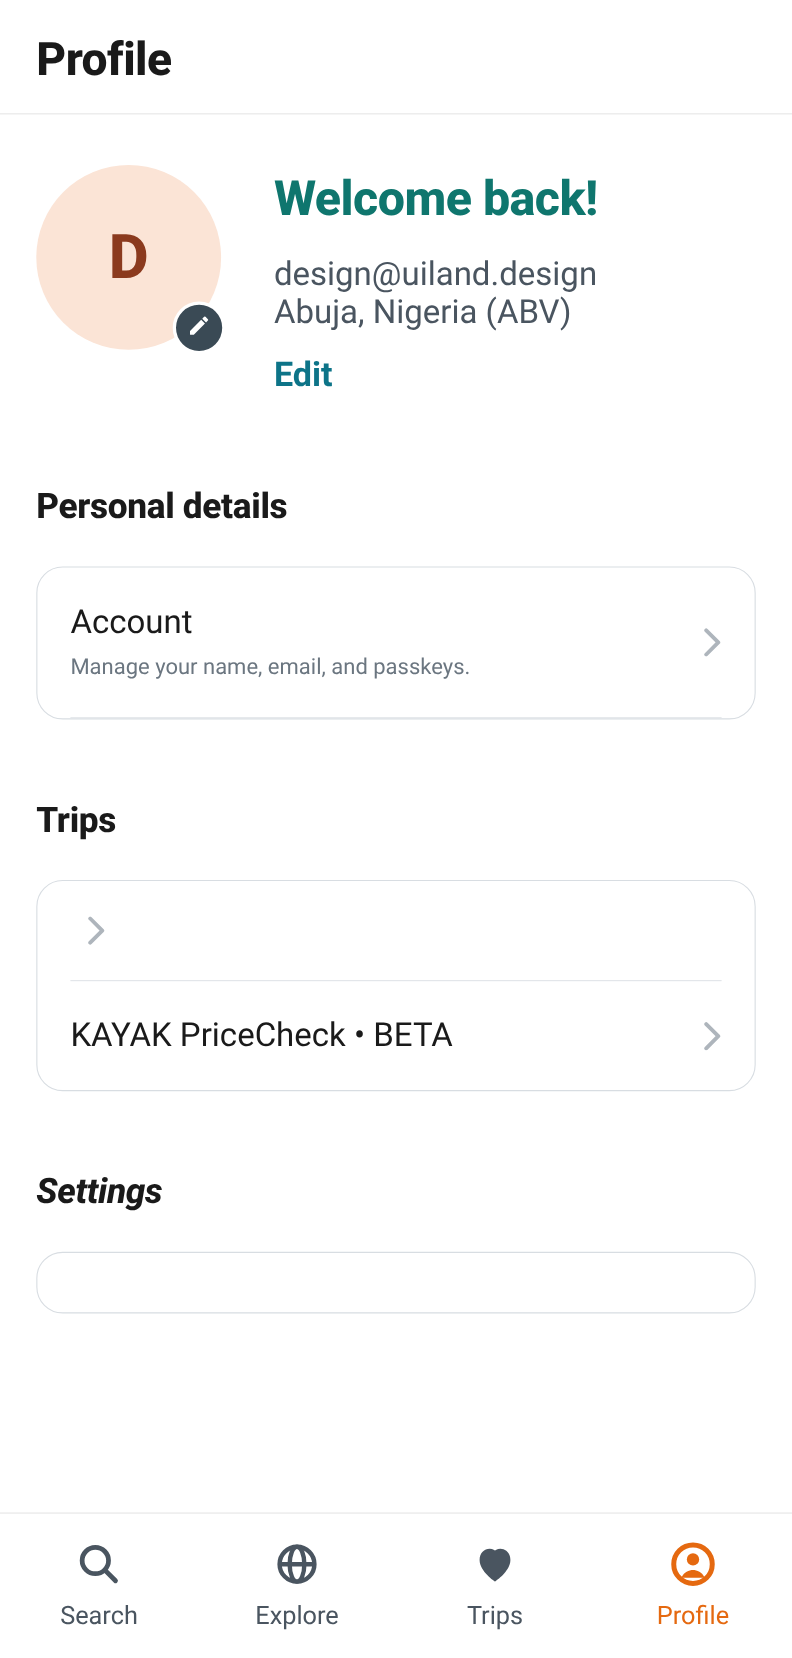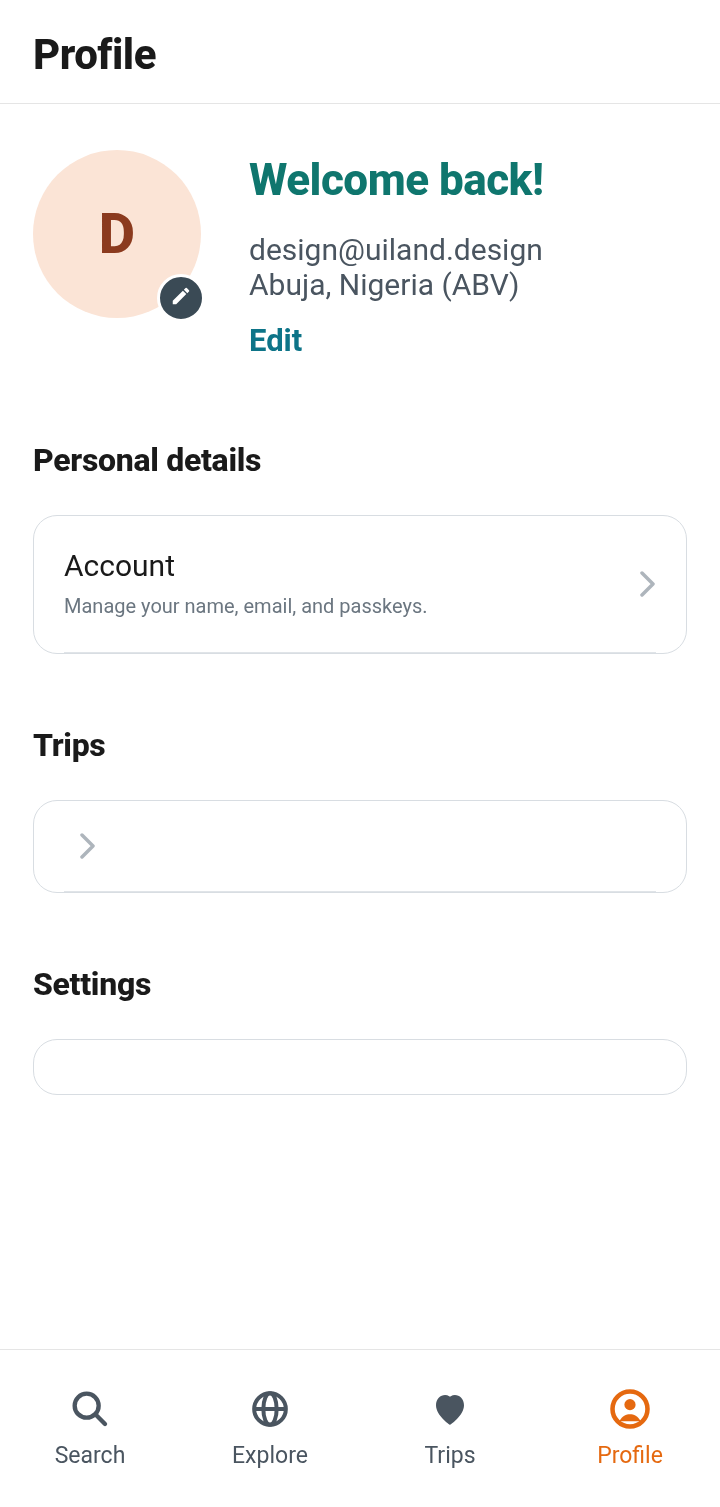--- a/index.html
+++ b/index.html
@@ -107,20 +107,21 @@
       margin-top: 82px;
       margin-bottom: 36px;
     }
     .section-tools {
       margin-top: 72px;
       margin-bottom: 36px;
     }
     .section-settings {
       margin-top: 72px;
       margin-bottom: 36px;
+      font-style: italic;
     }
     .card {
       border: 1px solid #d8dde2;
       border-radius: 24px;
       overflow: hidden;
     }
     .card-row {
       display: flex;
       align-items: center;
       padding: 32px 30px;
@@ -154,21 +155,21 @@
     .card-divider {
       height: 1px;
       background: #e0e4e8;
       margin: 0 30px;
     }
     .bottom-nav {
       position: absolute;
       bottom: 0;
       left: 0;
       right: 0;
-      height: 158px;
+      height: 132px;
       border-top: 1px solid #e5e5e5;
       display: flex;
       background: #ffffff;
     }
     .nav-item {
       flex: 1;
       display: flex;
       flex-direction: column;
       align-items: center;
       justify-content: center;
@@ -237,20 +238,30 @@
   <div class="section-title section-tools">Trips</div>
   <div class="card">
     <div class="card-row">
       <div class="card-row-chevron">
         <svg viewBox="0 0 16 26" fill="none">
             <path d="M2 2 L13 13 L2 24" stroke="#aeb5bc" stroke-width="3.5" stroke-linecap="round" stroke-linejoin="round"></path>
           </svg>
       </div>
     </div>
     <div class="card-divider"></div>
+    <div class="card-row">
+      <div class="card-row-content">
+        <div class="card-row-title">KAYAK PriceCheck • BETA</div>
+      </div>
+      <div class="card-row-chevron">
+        <svg viewBox="0 0 16 26" fill="none">
+            <path d="M2 2 L13 13 L2 24" stroke="#aeb5bc" stroke-width="3.5" stroke-linecap="round" stroke-linejoin="round"></path>
+          </svg>
+      </div>
+    </div>
   </div>
 
   <div class="section-title section-settings">Settings</div>
   <div class="card" style="height:56px;"></div>
 </div>
 
 <div class="bottom-nav">
   <div class="nav-item">
     <div class="nav-icon">
       <svg viewBox="0 0 24 24" width="40" height="40" fill="none">

